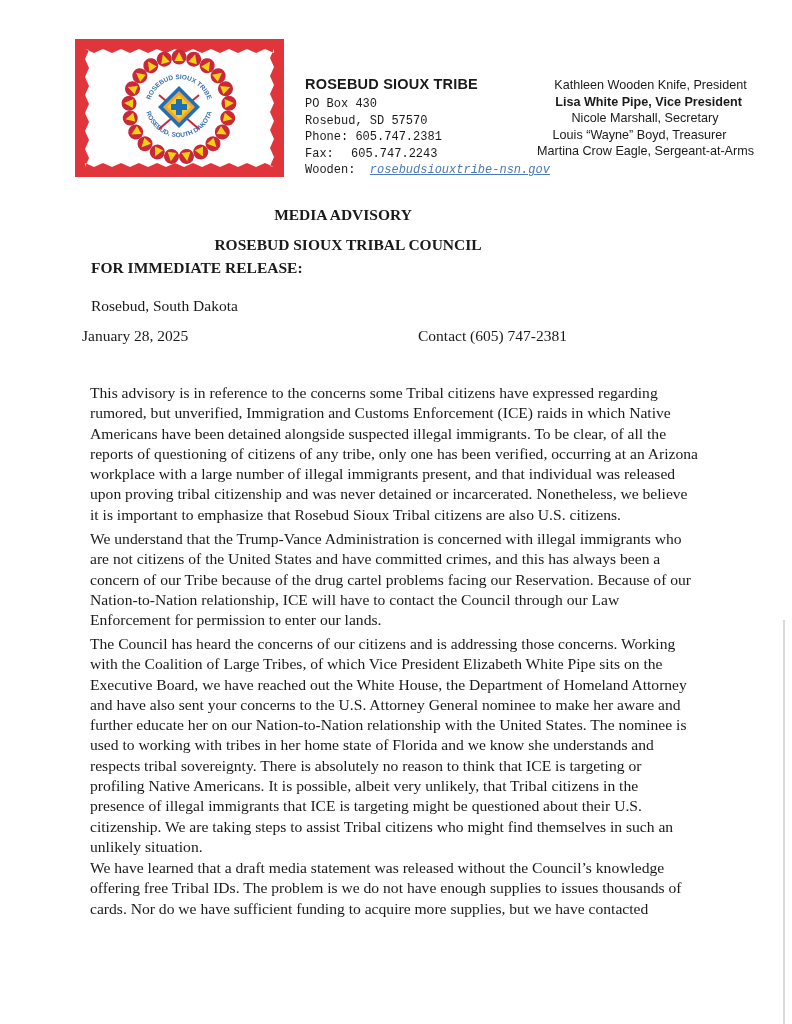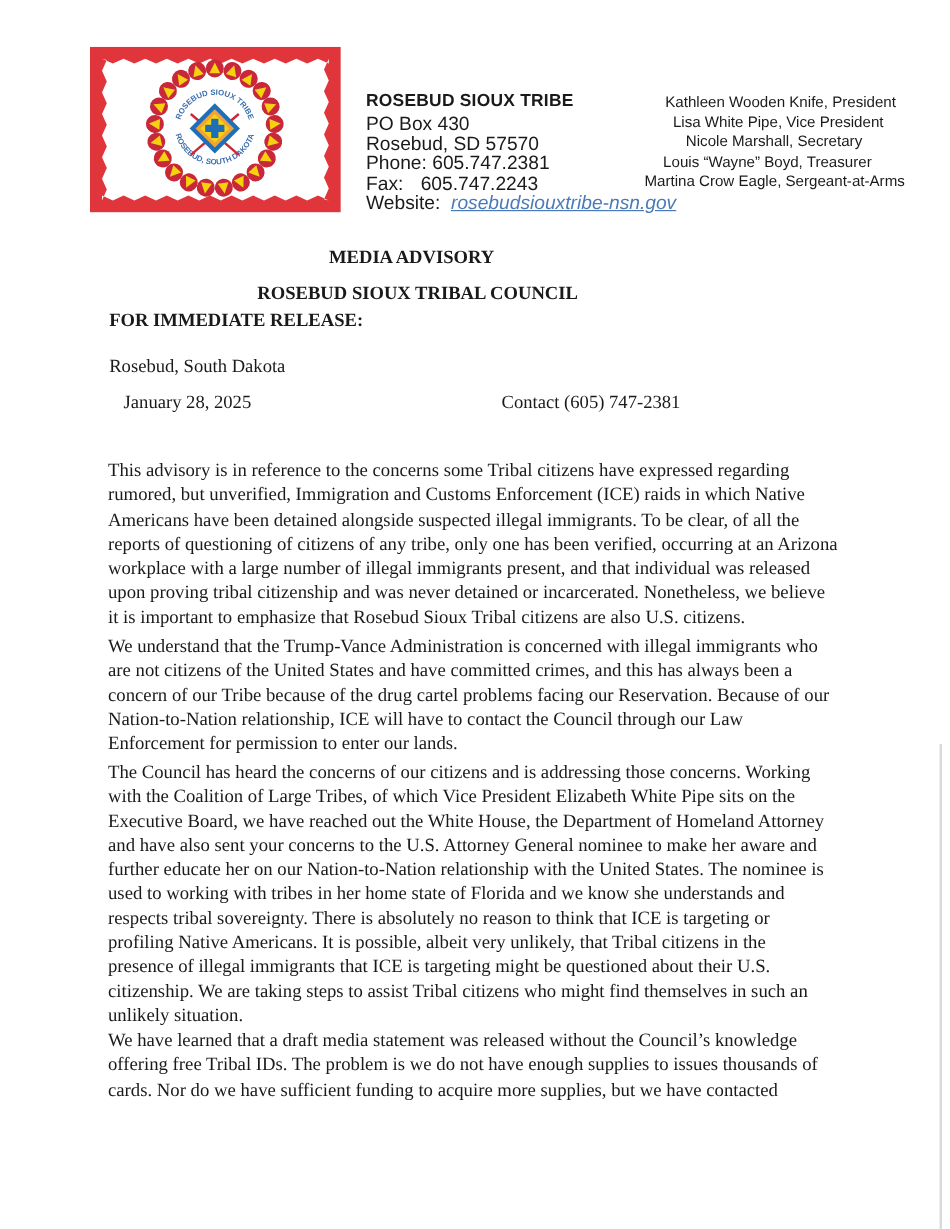--- a/index.html
+++ b/index.html
@@ -8,39 +8,39 @@
       font-family: "Liberation Serif", serif; color: #1a1a1a;
     }
     .edge-line { position: absolute; left: 783px; top: 620px; width: 2px; height: 404px; background: #d9d9d9; }
 
     
     .flag { position: absolute; left: 75px; top: 39px; width: 209px; height: 138px; }
 
     
     .org { position: absolute; left: 305px; top: 76px; font-family: "Liberation Sans", sans-serif; color: #1a1a1a; }
     .org .name { font-weight: bold; font-size: 14.5px; letter-spacing: 0.2px; margin-bottom: 4px; }
-    .org .line { font-size: 16px; line-height: 16.6px; font-family: Liberation Sans, sans-serif; }
+    .org .line { font-size: 12px; line-height: 16.6px; font-family: Liberation Mono, monospace; }
     .org .line .tab { display: inline-block; width: 10px; }
     .org a { color: #4a7ab8; font-style: italic; text-decoration: underline; }
 
     
     .officers { position: absolute; right: 28px; top: 77px; text-align: center; font-family: "Liberation Sans", sans-serif; font-size: 12.6px; line-height: 16.6px; color: #1a1a1a; }
     .officers div { white-space: nowrap; }
-    .officers .o2 { margin-right: 4px; }
+    .officers .o2 { margin-right: 4px; font-weight: bold; }
     .officers .o3 { margin-right: 11px; }
     .officers .o4 { margin-right: 22px; }
     .officers .o5 { margin-right: 10px; }
 
     
     .h-center { position: absolute; left: 0; width: 688px; text-align: center; font-weight: bold; font-size: 15.5px; }
     .h1 { top: 206px; left: -1px; }
     .h2 { top: 236px; left: 4px; }
     .release { position: absolute; left: 91px; top: 259px; font-weight: bold; font-size: 15.5px; }
     .location { position: absolute; left: 91px; top: 297px; font-size: 15.5px; }
-    .date { position: absolute; left: 103px; top: 327px; font-size: 15.5px; }
+    .date { position: absolute; left: 82px; top: 327px; font-size: 15.5px; }
     .contact { position: absolute; left: 418px; top: 327px; font-size: 15.5px; }
 
     
     .body-text { position: absolute; left: 90px; width: 640px; font-size: 15.6px; line-height: 20.3px; }
     .body-text .ln { display: block; white-space: nowrap; }
     .p1 { top: 383px; }
     .p2 { top: 529px; }
     .p3 { top: 634px; }
     .p4 { top: 858px; }
   </style>
@@ -169,21 +169,21 @@
   <div class="line">Rosebud, SD  57570</div>
   <div class="line">
     <span>Phone:</span>
     <span>605.747.2381</span>
   </div>
   <div class="line">
     <span>Fax:</span><span class="tab"></span>
     <span>605.747.2243</span>
   </div>
   <div class="line">
-    <span>Website:</span>&nbsp;
+    <span>Wooden:</span>&nbsp;
     <a>rosebudsiouxtribe-nsn.gov</a>
   </div>
 </div>
 
 <div class="officers">
   <div class="o1">Kathleen Wooden Knife, President</div>
   <div class="o2">Lisa White Pipe, Vice President</div>
   <div class="o3">Nicole Marshall, Secretary</div>
   <div class="o4">Louis “Wayne” Boyd, Treasurer</div>
   <div class="o5">Martina Crow Eagle, Sergeant-at-Arms</div>

